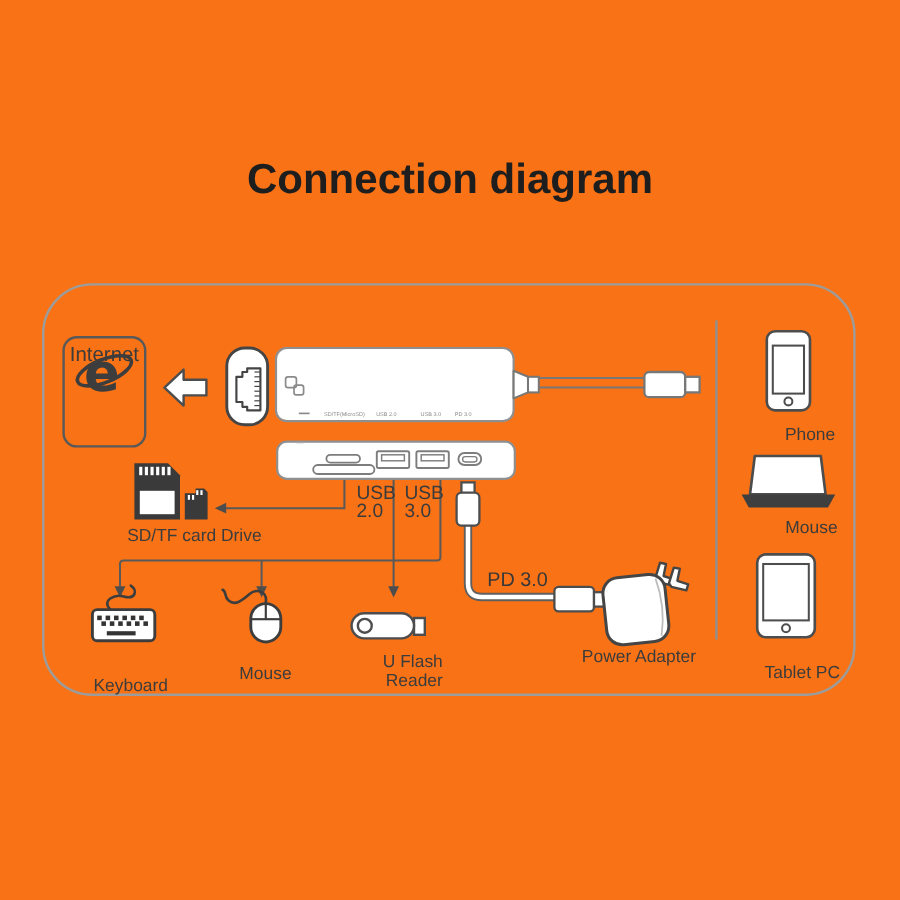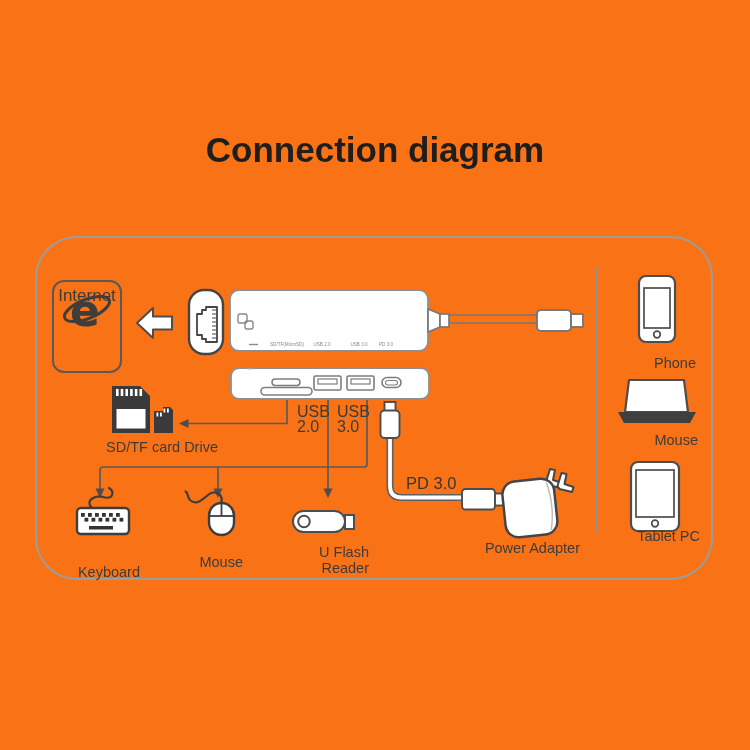--- a/index.html
+++ b/index.html
@@ -218,15 +218,15 @@
     <polygon points="16,6 71,6 75,38 12,38" fill="#fff" stroke="#4d4d4d" stroke-width="2.2" stroke-linejoin="round"></polygon>
     <polygon points="5,38 83,38 77,49 11,49" fill="#3f3f3f"></polygon>
   </svg>
   <div class="dev-label" style="left:614px;top:432px;width:84px">Mouse</div>
 
   <svg class="abs" style="left:628px;top:459px" width="54" height="76" viewBox="0 0 54 76">
     <rect x="3" y="3" width="48" height="69" rx="7" fill="#fff" stroke="#4d4d4d" stroke-width="2.2"></rect>
     <rect x="8" y="11" width="38" height="47" fill="none" stroke="#4d4d4d" stroke-width="1.7"></rect>
     <circle cx="27" cy="64.5" r="3.3" fill="none" stroke="#4d4d4d" stroke-width="1.7"></circle>
   </svg>
-  <div class="dev-label" style="left:610px;top:528px;width:90px">Tablet PC</div>
+  <div class="dev-label" style="left:610px;top:553px;width:90px">Tablet PC</div>
 
 </div>
 
 </body></html>

